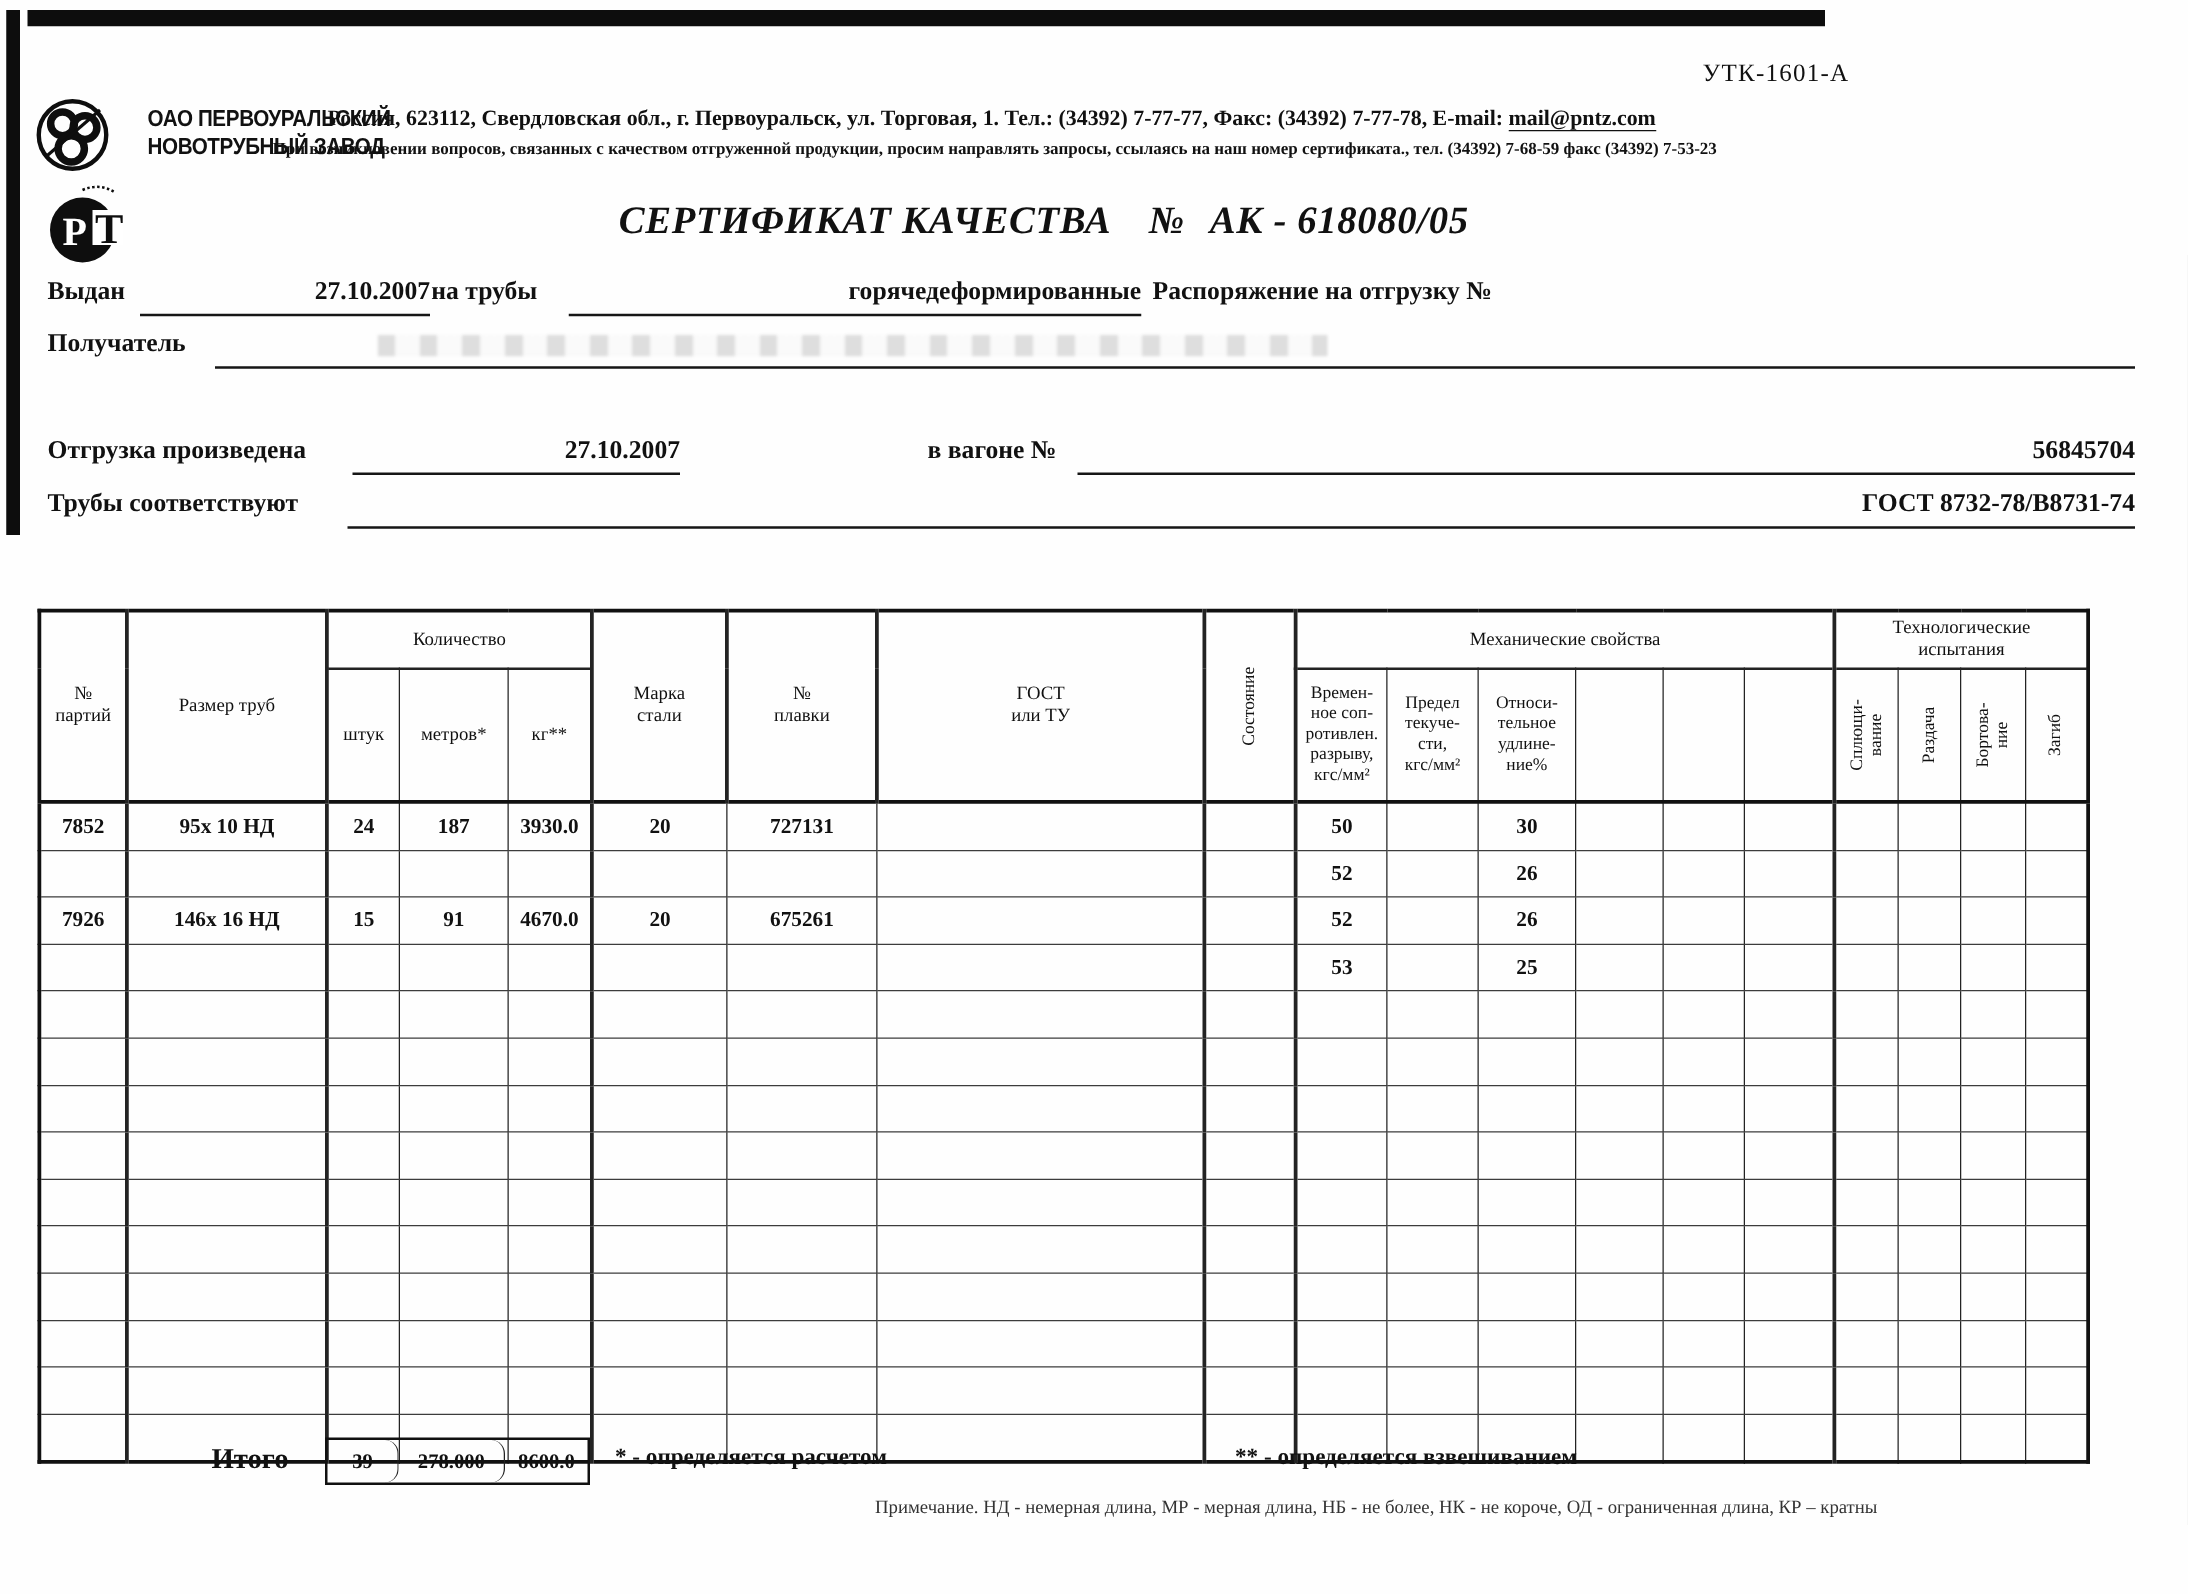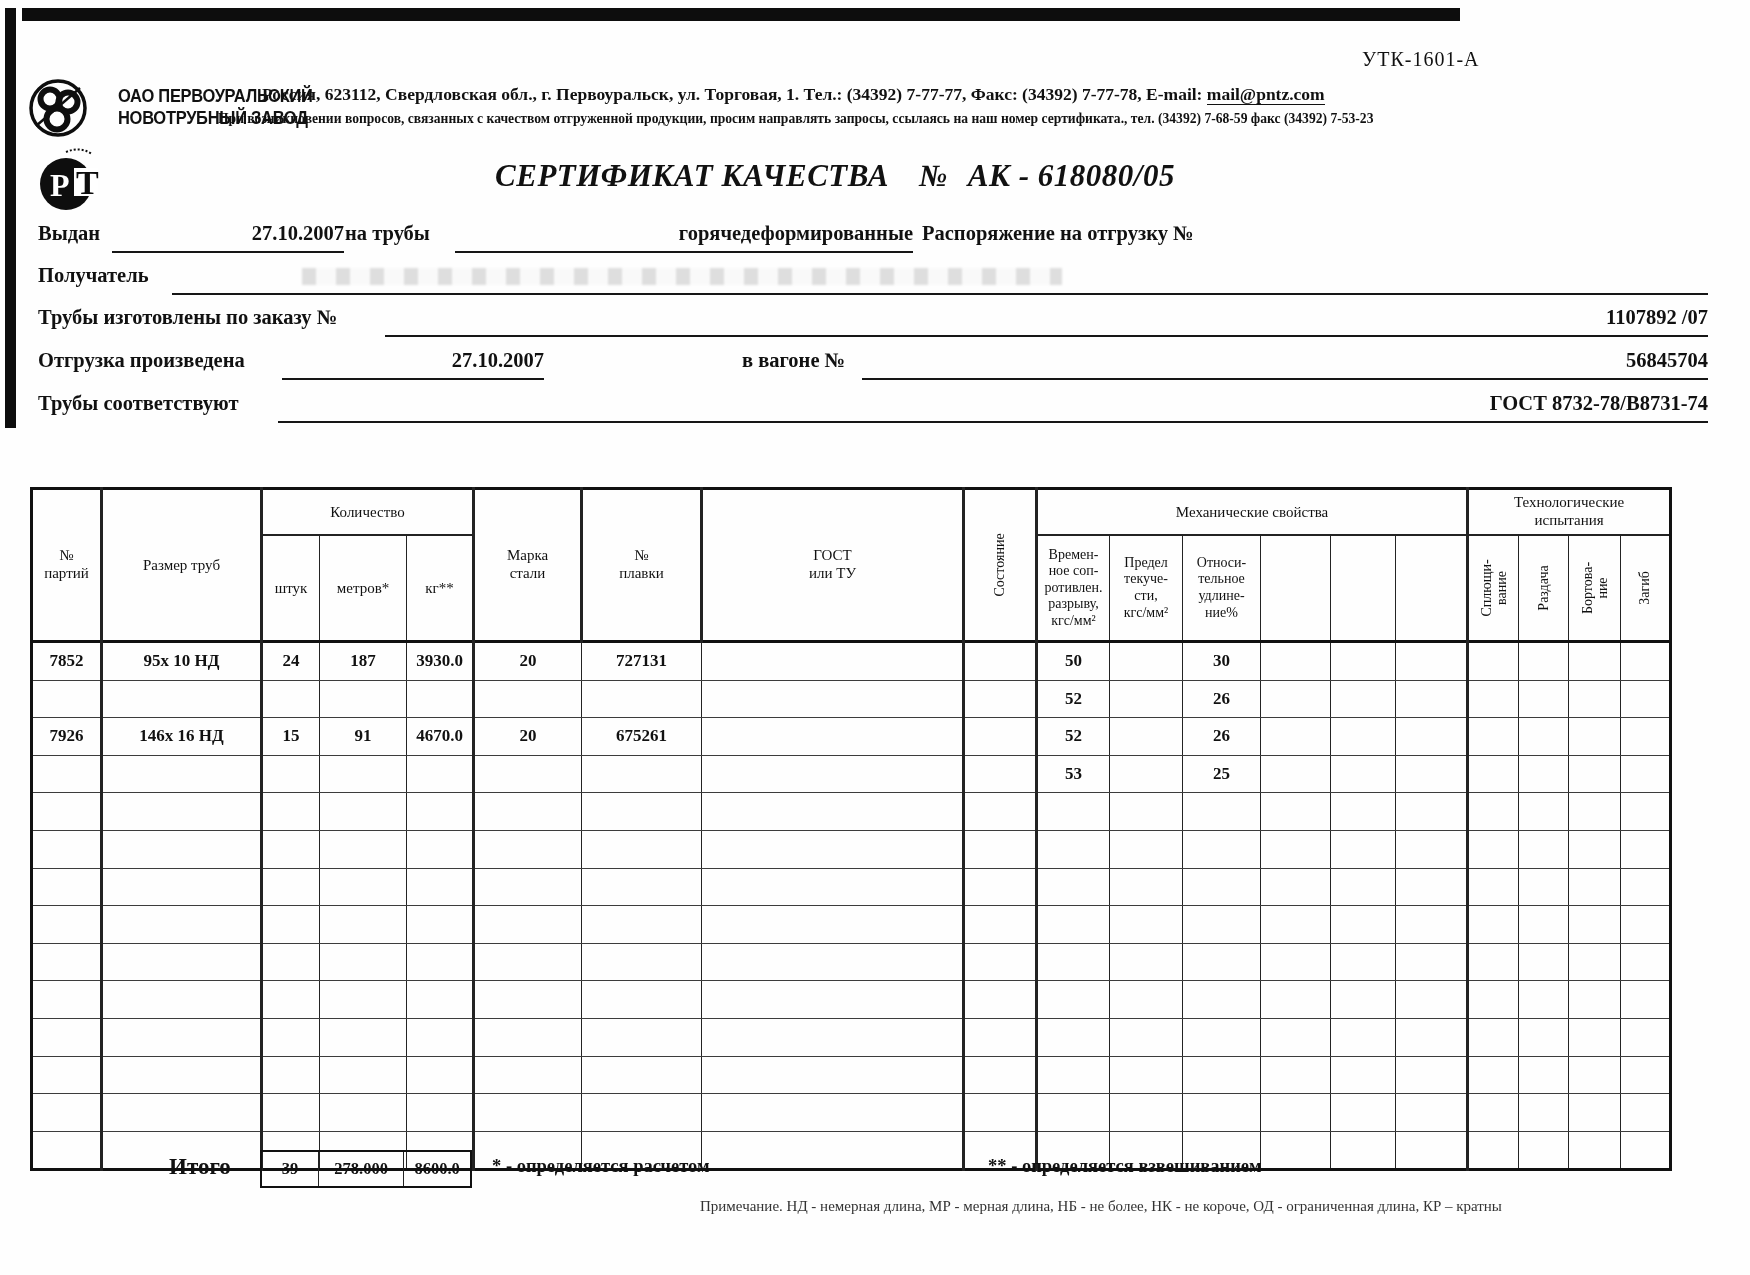--- a/index.html
+++ b/index.html
@@ -45,21 +45,21 @@
   table.main tbody td{height:36.6px;text-align:center;font-weight:bold;font-size:17px;border-top:1px solid #3c3c3c;border-bottom:1px solid #3c3c3c;}
   .pre{white-space:pre-line;line-height:1.18;}
   .sub{font-size:14px;}
   .rot{position:absolute;left:50%;top:50%;transform:translate(-50%,-50%) rotate(-90deg);width:150px;text-align:center;font-size:14px;line-height:1.1;}
   .roth2{width:100px;}
 
   
   .totals{position:absolute;left:0;top:1150px;width:1750px;height:42px;}
   .totals-label{position:absolute;left:140px;top:4px;width:120px;text-align:center;font-weight:bold;font-size:23px;}
   .totals-box{position:absolute;left:260px;top:0;width:212px;height:38px;border:2.6px solid #111;display:flex;box-sizing:border-box;}
-  .totals-box .cell{height:100%;line-height:33px;text-align:center;font-size:16.5px;font-weight:bold;border-right:1.5px solid #222;box-sizing:border-box;}
+  .totals-box .cell{height:100%;line-height:33px;text-align:center;font-size:16.5px;font-weight:bold;border-right:1.5px solid #222;box-sizing:border-box;border-radius:11px;}
   .totals-box .c1{width:58px;}
   .totals-box .c2{width:87px;}
   .totals-box .c3{width:67px;border-right:none;}
   .fn{position:absolute;top:6px;font-weight:bold;font-size:18.5px;white-space:nowrap;}
   .fn1{left:492px;}
   .fn2{left:988px;}
 
   .note{position:absolute;left:700px;top:1198px;font-size:15px;color:#333;white-space:nowrap;}
 </style>
 </head>
@@ -113,24 +113,20 @@
     <span class="flabel" style="left:922px;">Распоряжение на отгрузку №</span>
   </div>
 
   <div class="frow" style="top:264px;">
     <span class="flabel" style="left:38px;">Получатель</span>
     <span class="fval" style="left:172px;width:1536px;">
         <span class="ghost"></span>
       </span>
   </div>
 
-  <div class="frow" style="top:306px;">
-    <span class="flabel" style="left:38px;">Трубы изготовлены по заказу №</span>
-    <span class="fval" style="left:385px;width:1293px;padding-left:30px;">1107892  /07</span>
-  </div>
 
   <div class="frow" style="top:349px;">
     <span class="flabel" style="left:38px;">Отгрузка произведена</span>
     <span class="fval" style="left:282px;width:252px;padding-left:10px;">27.10.2007</span>
     <span class="flabel" style="left:742px;">в вагоне №</span>
     <span class="fval" style="left:862px;width:832px;padding-left:14px;">56845704</span>
   </div>
 
   <div class="frow" style="top:392px;">
     <span class="flabel" style="left:38px;">Трубы соответствуют</span>

